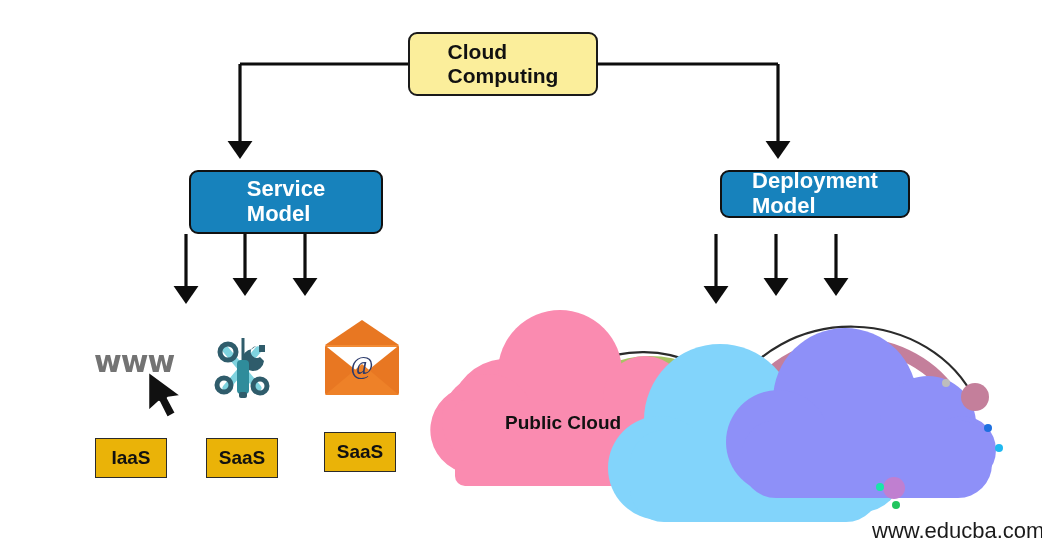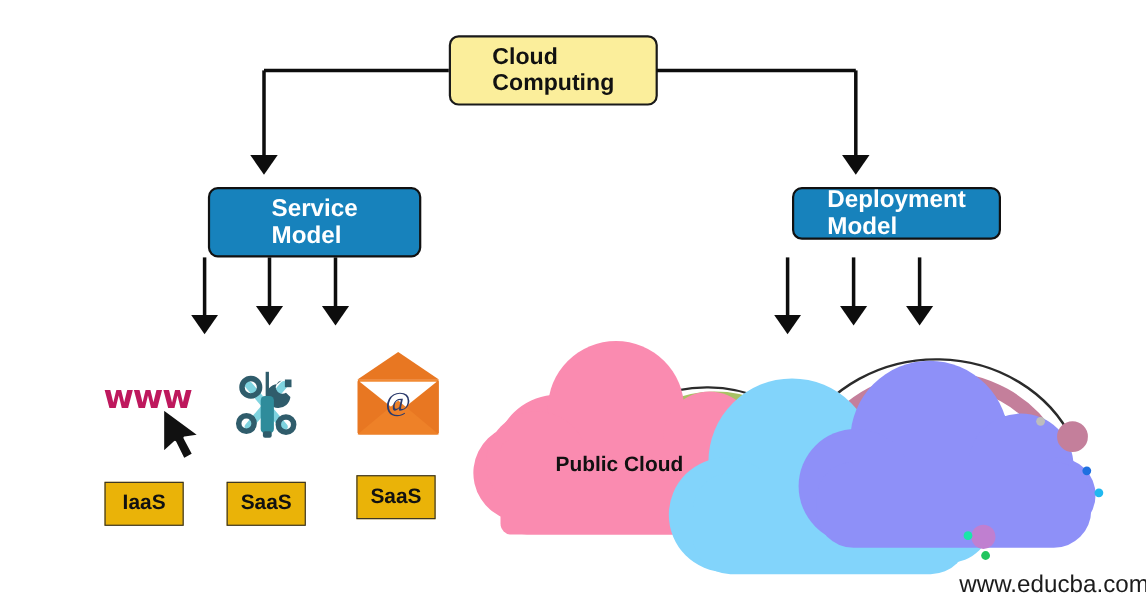--- a/index.html
+++ b/index.html
@@ -84,21 +84,21 @@
     font-size: 22px;
     letter-spacing: 0px;
     white-space: nowrap;
   }
   .www-text {
     position: absolute;
     z-index: 4;
     font-family: "DejaVu Sans", sans-serif;
     font-weight: bold;
     font-size: 30px;
-    color: #be185d;
+    color: #737373;
     letter-spacing: -1px;
   }
 </style>
 </head>
 <body>
 
 <div id="canvas">
 
   <svg class="layer layer-clouds" viewBox="0 0 1042 546">
 

